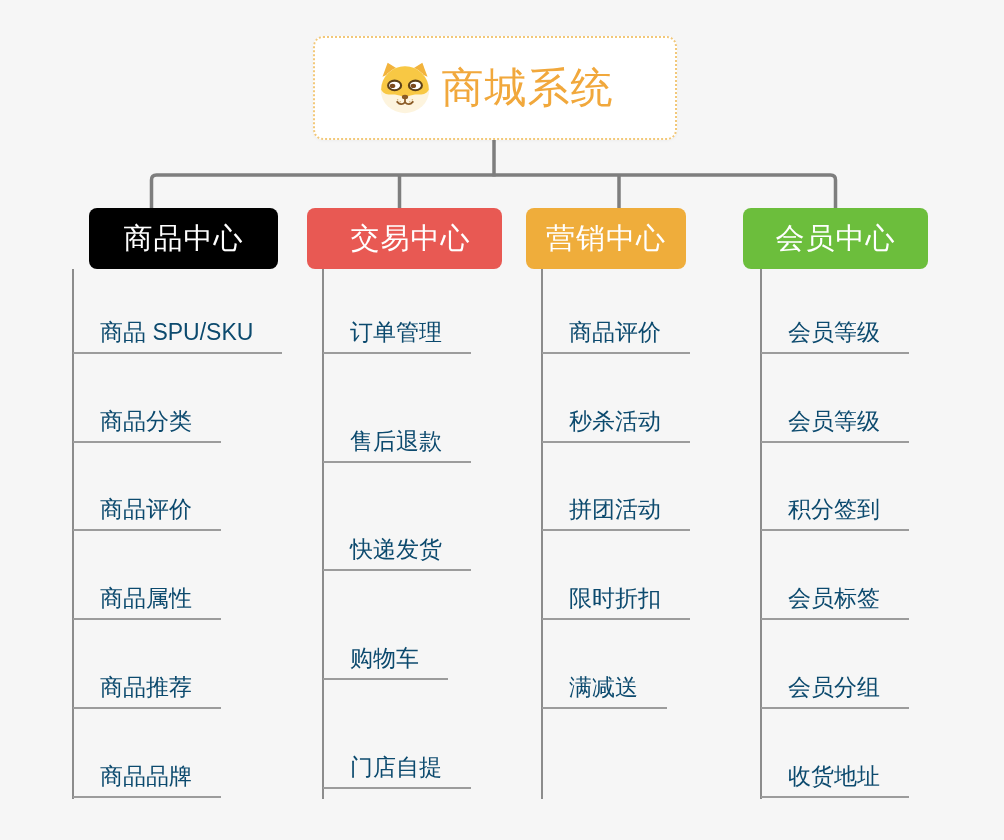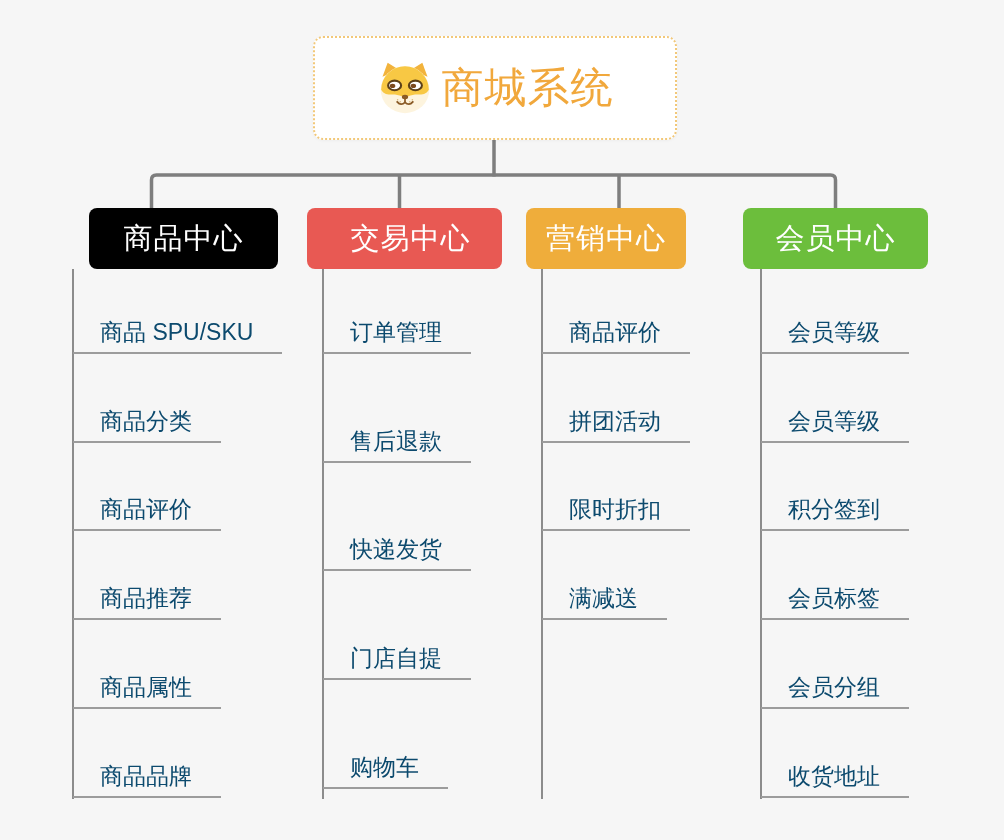--- a/index.html
+++ b/index.html
@@ -136,36 +136,37 @@
     <span>营销中心</span>
   </div>
   <div class="branch-node branch-3" style="background-color: rgb(108, 190, 60);">
     <span>会员中心</span>
   </div>
 
   <div class="leaf-column col-0">
     <div class="leaf">商品 SPU/SKU</div>
     <div class="leaf">商品分类</div>
     <div class="leaf">商品评价</div>
+    <div class="leaf">商品属性</div>
     <div class="leaf">商品推荐</div>
-    <div class="leaf">商品属性</div>
     <div class="leaf">商品品牌</div>
   </div>
 
   <div class="leaf-column col-1">
     <div class="leaf">订单管理</div>
     <div class="leaf">售后退款</div>
     <div class="leaf">快递发货</div>
+    <div class="leaf">购物车</div>
     <div class="leaf">门店自提</div>
-    <div class="leaf">购物车</div>
     <div class="leaf">销售分佣</div>
   </div>
 
   <div class="leaf-column col-2">
     <div class="leaf">商品评价</div>
+    <div class="leaf">秒杀活动</div>
     <div class="leaf">拼团活动</div>
     <div class="leaf">限时折扣</div>
     <div class="leaf">满减送</div>
   </div>
 
   <div class="leaf-column col-3">
     <div class="leaf">会员等级</div>
     <div class="leaf">会员等级</div>
     <div class="leaf">积分签到</div>
     <div class="leaf">会员标签</div>

